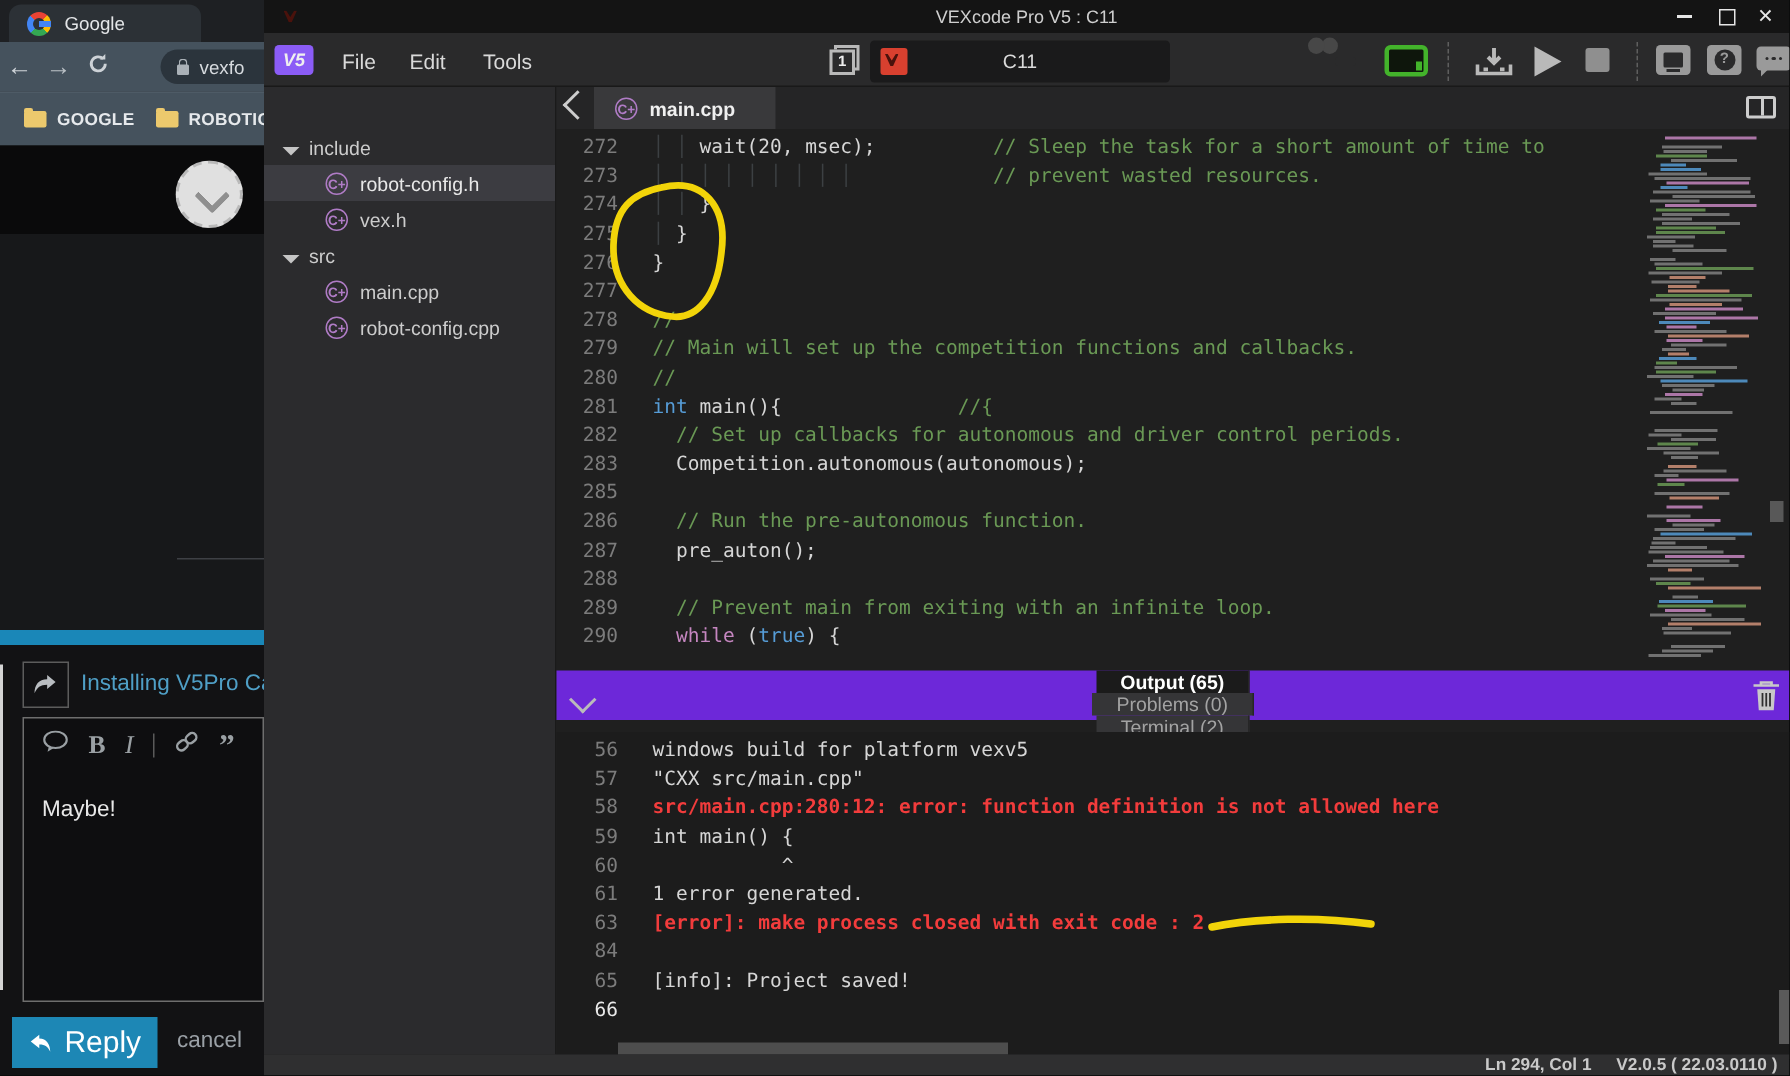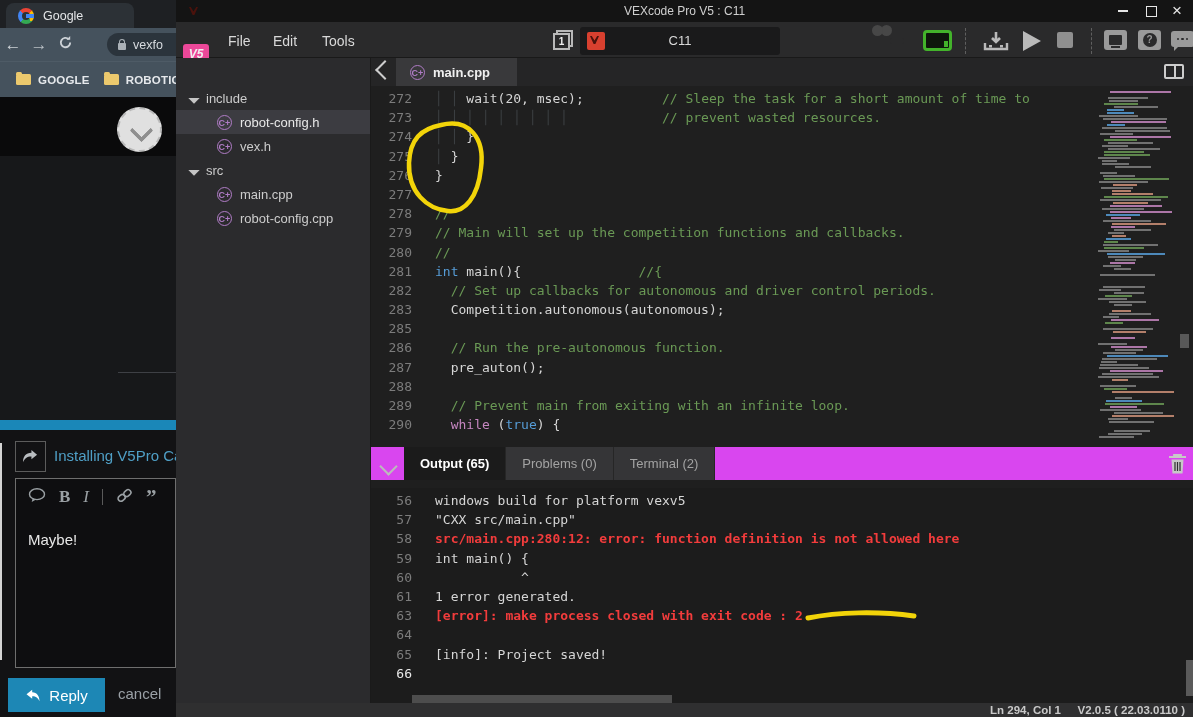--- a/index.html
+++ b/index.html
@@ -42,35 +42,35 @@
             display:flex;align-items:center;justify-content:center;}
   .replylink{left:54px;top:447px;width:122px;color:#4f9fc6;font-size:15px;white-space:nowrap;overflow:hidden;}
   .composer{left:15px;top:478px;width:161px;height:190px;background:#0e0e10;border:1px solid #6e6e6e;box-sizing:border-box;}
   .comp-toolbar{display:flex;align-items:center;gap:13px;padding:8px 0 6px 12px;}
   .cti{color:#9aa0a4;font-size:15px;}
   .cti.b{font-family:"Liberation Serif",serif;font-weight:bold;font-size:17px;}
   .cti.i{font-family:"Liberation Serif",serif;font-style:italic;font-size:17px;}
   .ctdiv{width:1px;height:16px;background:#5a5a5a;}
   .comp-text{padding:18px 0 0 12px;color:#e8e8e8;font-size:15px;}
   .replybtn{left:8px;top:678px;width:97px;height:34px;display:flex;align-items:center;justify-content:center;
-            gap:8px;color:#fff;font-size:15px;}
+            gap:8px;color:#fff;font-size:20px;}
   .cancelbtn{left:118px;top:685px;color:#9aa0a6;font-size:15px;}
   
   #vex{left:176px;top:0;width:1017px;height:717px;background:#1f1f1f;}
   .v-titlebar{left:0;top:0;width:1017px;height:22px;background:#141414;}
   .vlogo{width:15px;height:15px;background:#d8402f;border-radius:2px;position:relative;}
   .vlogo::after{content:"";position:absolute;left:3px;top:4px;width:9px;height:8px;
     background:#4a120c;clip-path:polygon(0 0,20% 0,50% 55%,80% 0,100% 0,60% 100%,40% 100%);}
   .v-title{left:0;top:4px;width:1017px;text-align:center;color:#cfcfcf;font-size:12px;}
   .winbtn{top:3px;width:16px;height:16px;display:flex;align-items:center;justify-content:center;color:#e6e6e6;}
   .minline{width:10px;height:0;border-bottom:2px solid #e6e6e6;}
   .maxbox{width:9px;height:9px;border:1.5px solid #e6e6e6;}
   .v-toolbar{left:0;top:22px;width:1017px;height:36px;background:#2a2a2b;border-bottom:1px solid #191919;box-sizing:border-box;}
-  .v5badge{left:7px;top:8px;width:26px;height:20px;background:#ec4899;border-radius:3px;color:#efefef;
-           font-weight:bold;font-style:italic;font-size:12px;display:flex;align-items:center;justify-content:center;margin-top:14px;}
+  .v5badge{left:7px;top:8px;width:26px;height:20px;background:#8b5cf6;border-radius:3px;color:#efefef;
+           font-weight:bold;font-style:italic;font-size:12px;display:flex;align-items:center;justify-content:center;}
   .menu{top:11px;color:#d9d9d9;font-size:14px;}
   .sloticon{left:377px;top:8px;width:20px;height:20px;}
   .sloticon .back{position:absolute;right:0;top:0;width:13px;height:13px;border:2px solid #b9b9b9;}
   .sloticon .front{position:absolute;left:0;bottom:0;width:13px;height:13px;border:2px solid #b9b9b9;background:#2a2a2b;
                    color:#eee;font-size:10px;font-weight:bold;text-align:center;line-height:13px;}
   .projfield{left:404px;top:5px;width:200px;height:28px;background:#1a1a1b;border-radius:3px;}
   .projfield .vlogo{position:absolute;left:7px;top:5px;width:18px;height:18px;}
   .projname{left:404px;top:11px;width:200px;text-align:center;color:#dadada;font-size:13px;}
   .gamepad{left:706px;top:11px;width:30px;height:16px;background:#474747;border-radius:7px;position:relative;}
   .gamepad::before,.gamepad::after{content:"";position:absolute;bottom:-3px;width:11px;height:11px;border-radius:50%;background:#474747;}
@@ -113,21 +113,21 @@
             font-size:13px;line-height:19.2px;}
   .codeline .ln{position:absolute;left:0;width:41px;text-align:right;color:#7c7c7c;}
   .codeline .ct{position:absolute;left:64px;color:#d6d6d6;}
   .codeline .ln.cur{color:#e9e9e9;}
   .s-cm{color:#6a9955;} .s-kw{color:#569cd6;} .s-ctl{color:#c586c0;} .s-g{color:#3c4043;} .s-p{color:#d6d6d6;}
   .s-e{color:#f23c3c;font-weight:bold;}
   #minimap{left:922px;top:88px;width:82px;height:355px;overflow:hidden;}
   .mmrow{position:absolute;height:2px;opacity:.85;}
   .edvscroll{left:1004px;top:334px;width:9px;height:14px;background:#585858;}
   
-  .v-outtabs{left:195px;top:447px;width:822px;height:33px;background:#d946ef;display:flex;align-items:center;}
+  .v-outtabs{left:195px;top:447px;width:822px;height:33px;background:#6d28d9;display:flex;align-items:center;flex-direction:column;}
   .outchev{left:206px;top:460px;width:11px;height:11px;border-left:2px solid #bbb;border-bottom:2px solid #bbb;transform:rotate(-45deg);}
   .otab{height:33px;display:flex;align-items:center;padding:0 16px;color:#a3a3a3;font-size:13px;border-right:1px solid #262626;}
   .otab.active{background:#1b1b1b;color:#ffffff;font-weight:bold;}
   .otab.plain{background:#353537;}
   .trash{left:992px;top:453px;}
   .v-output{left:195px;top:488px;width:939px;height:215px;background:#1c1c1c;overflow:hidden;text-decoration:underline;}
   .hscroll{left:236px;top:695px;width:260px;height:8px;background:#4d4d4d;}
   .outvscroll{left:1010px;top:660px;width:7px;height:36px;background:#5a5a5a;}
   
   .v-status{left:0;top:703px;width:1017px;height:14px;background:#2f2f30;color:#c9c9c9;font-size:11.5px;font-weight:bold;}
@@ -448,21 +448,21 @@
         </svg>
     </span>
     <div class="abs v-output" id="output" style="padding-top: 3px;">
         <div class="codeline"><span class="ln">56</span><span class="ct ">windows build for platform vexv5</span></div>
         <div class="codeline"><span class="ln">57</span><span class="ct ">"CXX src/main.cpp"</span></div>
         <div class="codeline"><span class="ln">58</span><span class="ct s-e" style="color: rgb(242, 60, 60);">src/main.cpp:280:12: error: function definition is not allowed here</span></div>
         <div class="codeline"><span class="ln">59</span><span class="ct ">int main() {</span></div>
         <div class="codeline"><span class="ln">60</span><span class="ct ">           ^</span></div>
         <div class="codeline"><span class="ln">61</span><span class="ct ">1 error generated.</span></div>
         <div class="codeline"><span class="ln">63</span><span class="ct s-e" style="color: rgb(242, 60, 60);">[error]: make process closed with exit code : 2</span></div>
-        <div class="codeline"><span class="ln">64</span></div>
+        <div class="codeline"><span class="ln">84</span></div>
         <div class="codeline"><span class="ln">65</span><span class="ct ">[info]: Project saved!</span></div>
         <div class="codeline"><span class="ln cur">66</span><span class="ct "></span></div>
       </div>
     <div class="abs hscroll"></div>
     <div class="abs outvscroll"></div>
 
     <div class="abs v-status">
       <span class="pos">Ln 294, Col 1</span>
       <span class="ver">V2.0.5 ( 22.03.0110 )</span>
     </div>

